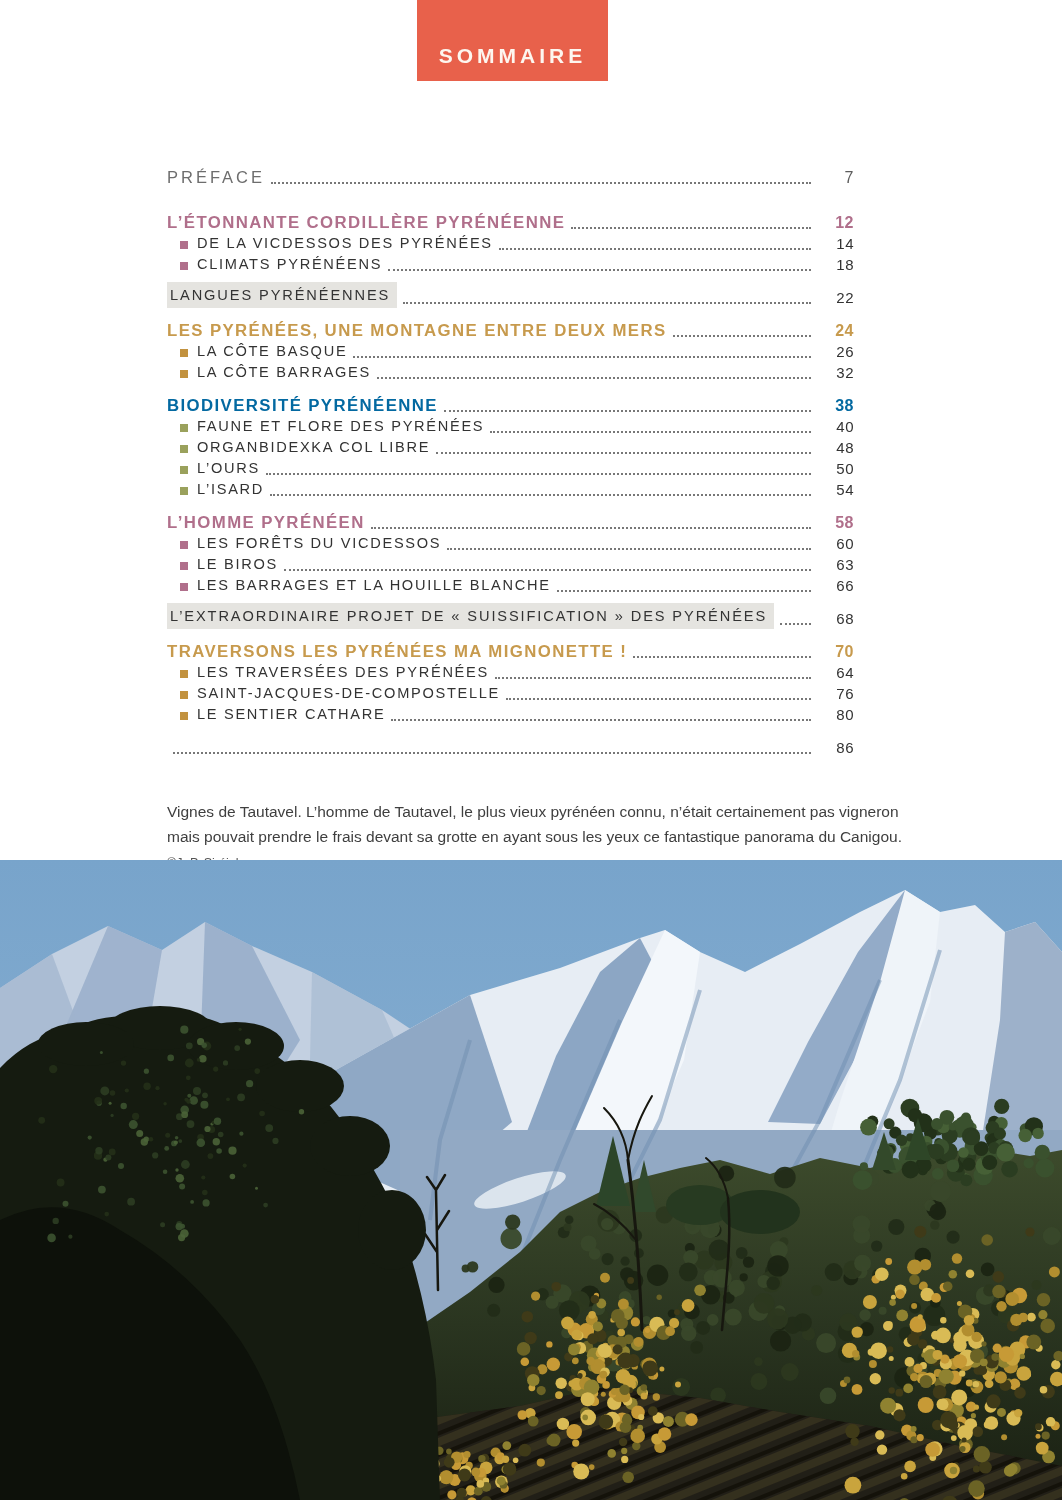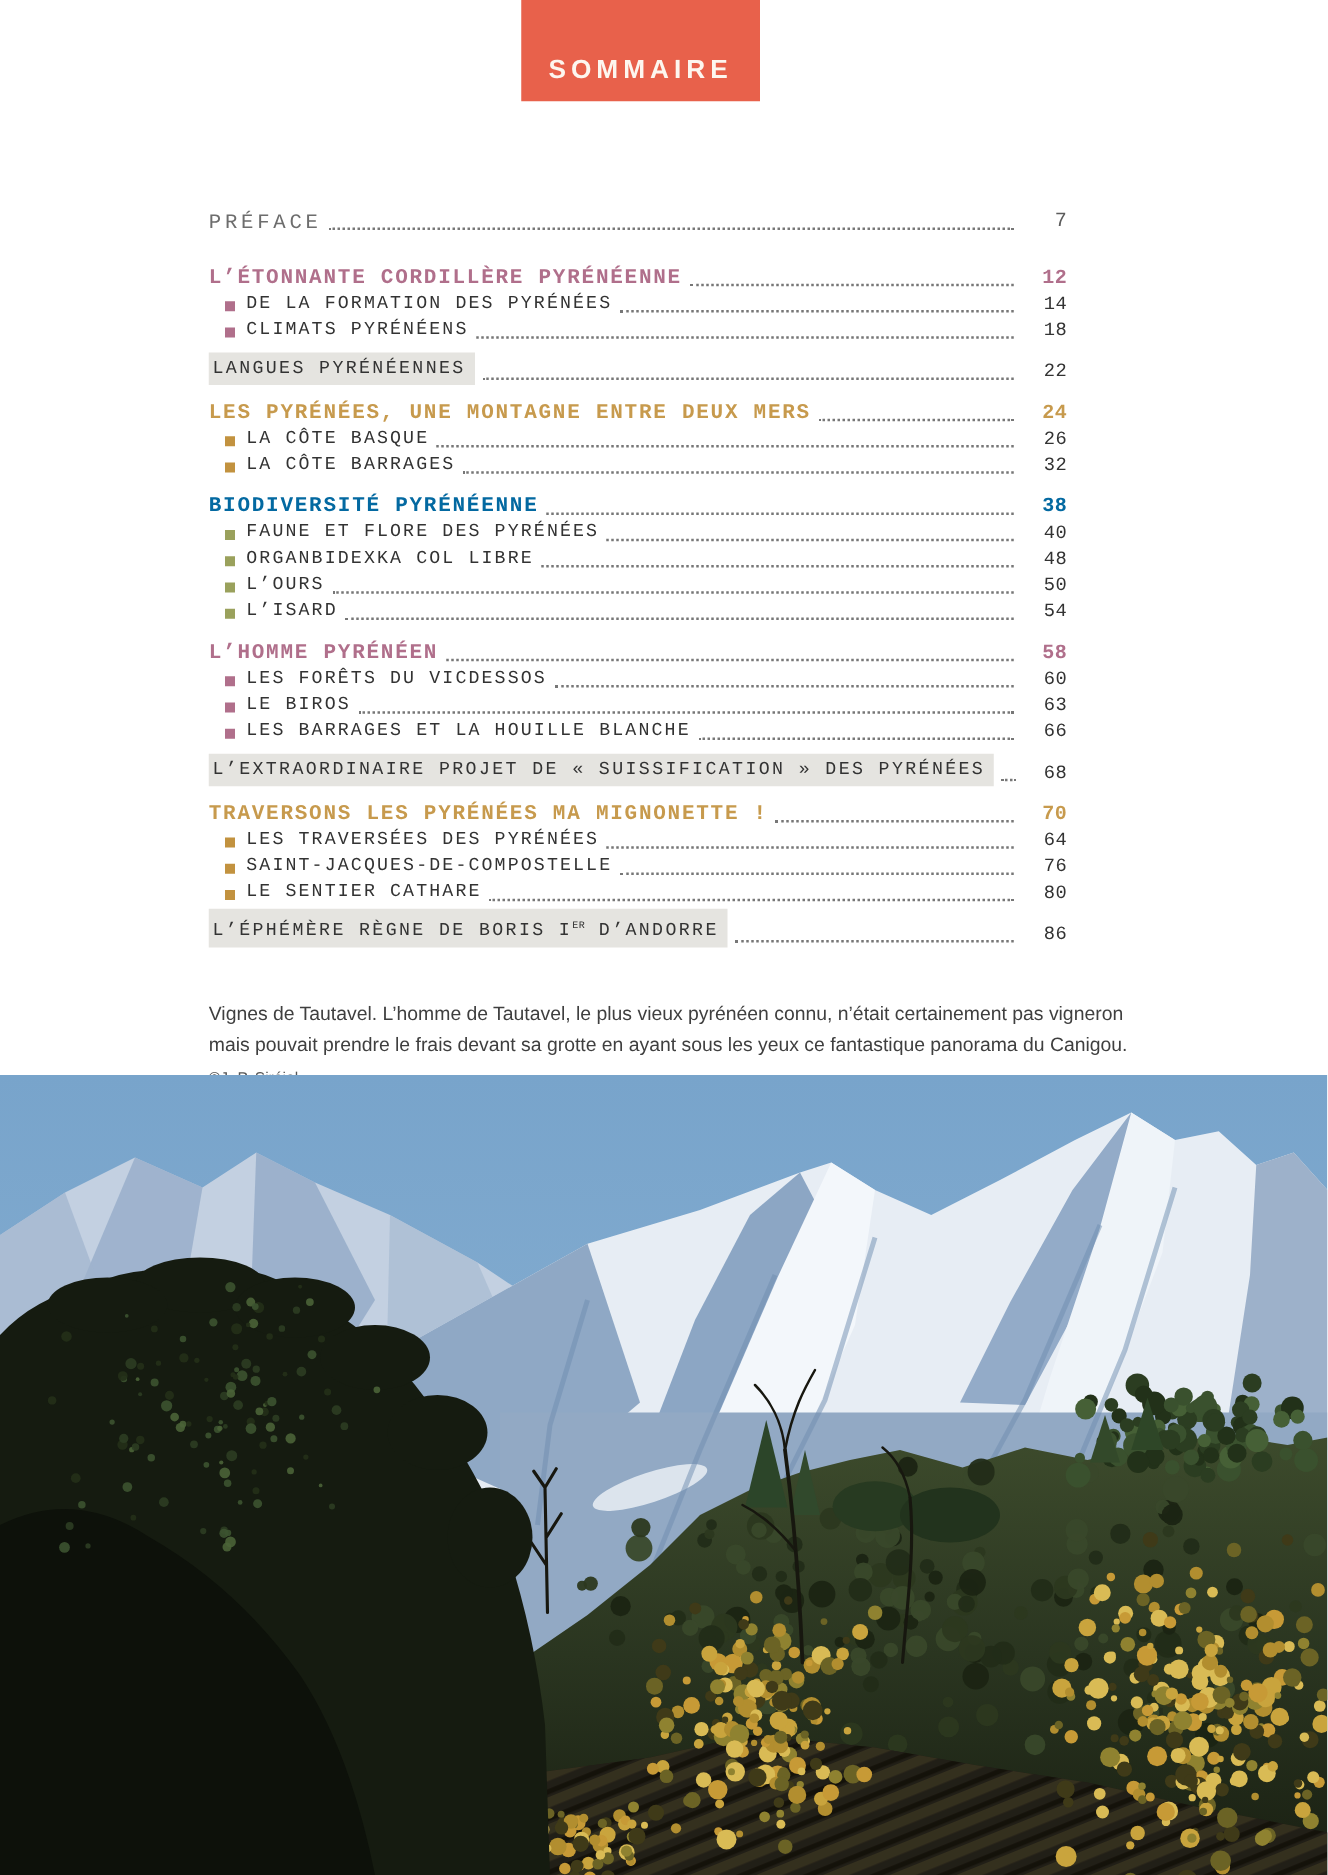--- a/index.html
+++ b/index.html
@@ -12,21 +12,21 @@
   .header-box{
     position:absolute;left:417px;top:0;width:191px;height:81px;
     background:#e8614b;display:flex;align-items:flex-end;justify-content:center;
     padding-bottom:13px;box-sizing:border-box;
   }
   .header-box .hlabel{
     color:#fdf6ef;font-size:21px;font-weight:bold;letter-spacing:4px;
   }
   
   .toc{position:absolute;left:167px;top:167px;width:687px;color:#3a3a3a;}
-  .row{display:flex;align-items:flex-end;height:21px;line-height:21px;white-space:nowrap;font-family:Liberation Mono, monospace;}
+  .row{display:flex;align-items:flex-end;height:21px;line-height:21px;white-space:nowrap;}
   .row .label{letter-spacing:1.7px;font-size:14.6px;color:#333333;}
   .row .leader{flex:1 1 auto;border-bottom:2px dotted #777777;margin:0 5px 4px 6px;min-width:12px;}
   .row .page{width:38px;text-align:right;font-size:15px;color:#333333;letter-spacing:.5px;}
   .row.preface{margin-bottom:24px;}
   .row.preface .label{font-size:16.5px;letter-spacing:3px;color:#6d6d6d;font-weight:400;}
   .row.preface .page{color:#5c5c5c;font-size:16px;}
   .row.section{margin-top:12px;}
   .row.section .label{font-size:16.8px;font-weight:bold;letter-spacing:1.4px;}
   .row.section .page{font-weight:bold;font-size:16px;}
   .row.sub{padding-left:13px;}
@@ -63,21 +63,21 @@
       <span class="leader"></span>
       <span class="page">7</span>
     </div>
     <div class="row section c-pink">
       <span class="label">L’ÉTONNANTE CORDILLÈRE PYRÉNÉENNE</span>
       <span class="leader"></span>
       <span class="page">12</span>
     </div>
     <div class="row sub c-pink">
       <span class="bullet"></span>
-      <span class="label">DE LA FORMATION DES PYRÉNÉES</span>
+      <span class="label">DE LA VICDESSOS DES PYRÉNÉES</span>
       <span class="leader"></span>
       <span class="page">14</span>
     </div>
     <div class="row sub c-pink">
       <span class="bullet"></span>
       <span class="label">CLIMATS PYRÉNÉENS</span>
       <span class="leader"></span>
       <span class="page">18</span>
     </div>
     <div class="row highlight">
@@ -176,21 +176,20 @@
       <span class="leader"></span>
       <span class="page">76</span>
     </div>
     <div class="row sub c-gold">
       <span class="bullet"></span>
       <span class="label">LE SENTIER CATHARE</span>
       <span class="leader"></span>
       <span class="page">80</span>
     </div>
     <div class="row highlight">
-      <span class="label">L’ÉPHÉMÈRE RÈGNE DE BORIS I<sup>ER</sup> D’ANDORRE</span>
       <span class="leader"></span>
       <span class="page">86</span>
     </div>
   </div>
 
 <div class="caption">
   <span>Vignes de Tautavel. L’homme de Tautavel, le plus vieux pyrénéen connu, n’était certainement pas vigneron mais pouvait prendre le frais devant sa grotte en ayant sous les yeux ce fantastique panorama du Canigou.</span>
   <span class="credit">©J.-P. Siréjol</span>
 </div>
 

